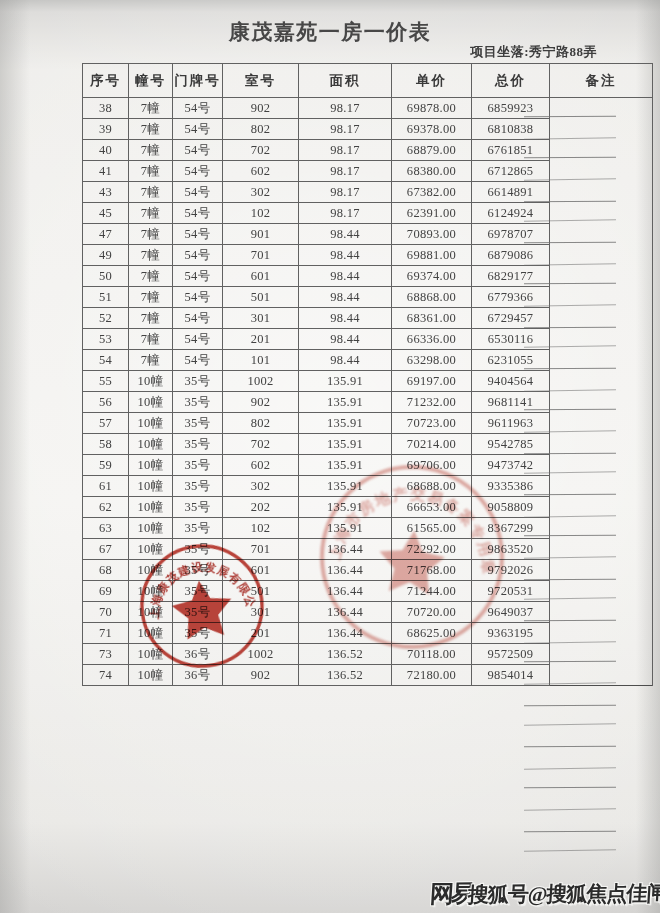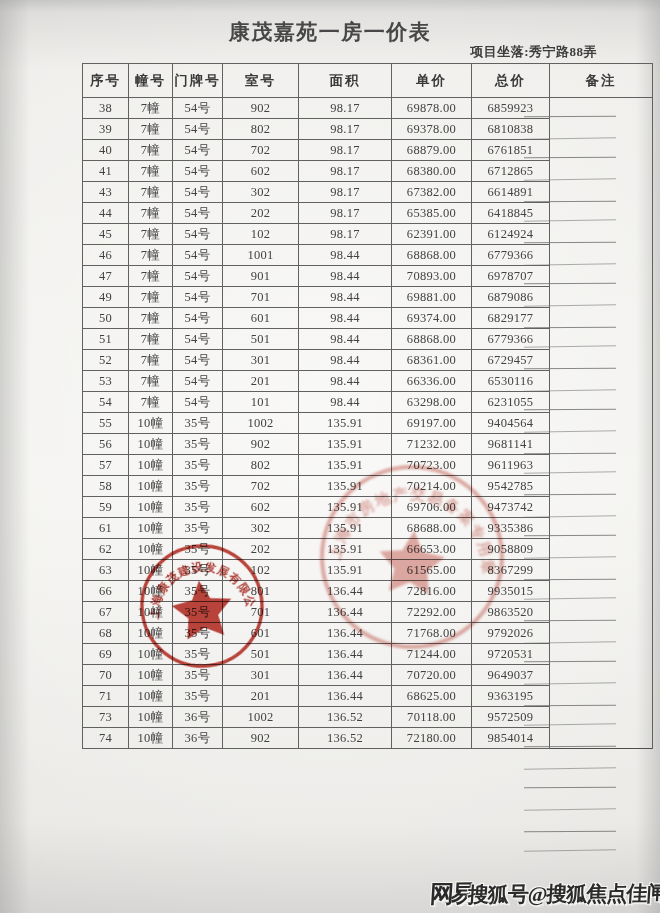--- a/index.html
+++ b/index.html
@@ -125,90 +125,70 @@
           <td>43</td>
           <td>7幢</td>
           <td>54号</td>
           <td>302</td>
           <td>98.17</td>
           <td>67382.00</td>
           <td>6614891</td>
           <td class="remark"></td>
         </tr>
         <tr>
-          <td>44</td>
-          <td>7幢</td>
-          <td>54号</td>
-          <td>202</td>
-          <td>98.17</td>
-          <td>65385.00</td>
-          <td>6418845</td>
-          <td class="remark"></td>
-        </tr>
-        <tr>
           <td>45</td>
           <td>7幢</td>
           <td>54号</td>
           <td>102</td>
           <td>98.17</td>
           <td>62391.00</td>
           <td>6124924</td>
           <td class="remark"></td>
         </tr>
         <tr>
-          <td>46</td>
-          <td>7幢</td>
-          <td>54号</td>
-          <td>1001</td>
+          <td>47</td>
+          <td>7幢</td>
+          <td>54号</td>
+          <td>901</td>
+          <td>98.44</td>
+          <td>70893.00</td>
+          <td>6978707</td>
+          <td class="remark"></td>
+        </tr>
+        <tr>
+          <td>49</td>
+          <td>7幢</td>
+          <td>54号</td>
+          <td>701</td>
+          <td>98.44</td>
+          <td>69881.00</td>
+          <td>6879086</td>
+          <td class="remark"></td>
+        </tr>
+        <tr>
+          <td>50</td>
+          <td>7幢</td>
+          <td>54号</td>
+          <td>601</td>
+          <td>98.44</td>
+          <td>69374.00</td>
+          <td>6829177</td>
+          <td class="remark"></td>
+        </tr>
+        <tr>
+          <td>51</td>
+          <td>7幢</td>
+          <td>54号</td>
+          <td>501</td>
           <td>98.44</td>
           <td>68868.00</td>
           <td>6779366</td>
           <td class="remark"></td>
         </tr>
         <tr>
-          <td>47</td>
-          <td>7幢</td>
-          <td>54号</td>
-          <td>901</td>
-          <td>98.44</td>
-          <td>70893.00</td>
-          <td>6978707</td>
-          <td class="remark"></td>
-        </tr>
-        <tr>
-          <td>49</td>
-          <td>7幢</td>
-          <td>54号</td>
-          <td>701</td>
-          <td>98.44</td>
-          <td>69881.00</td>
-          <td>6879086</td>
-          <td class="remark"></td>
-        </tr>
-        <tr>
-          <td>50</td>
-          <td>7幢</td>
-          <td>54号</td>
-          <td>601</td>
-          <td>98.44</td>
-          <td>69374.00</td>
-          <td>6829177</td>
-          <td class="remark"></td>
-        </tr>
-        <tr>
-          <td>51</td>
-          <td>7幢</td>
-          <td>54号</td>
-          <td>501</td>
-          <td>98.44</td>
-          <td>68868.00</td>
-          <td>6779366</td>
-          <td class="remark"></td>
-        </tr>
-        <tr>
           <td>52</td>
           <td>7幢</td>
           <td>54号</td>
           <td>301</td>
           <td>98.44</td>
           <td>68361.00</td>
           <td>6729457</td>
           <td class="remark"></td>
         </tr>
         <tr>
@@ -302,30 +282,20 @@
           <td class="remark"></td>
         </tr>
         <tr>
           <td>63</td>
           <td>10幢</td>
           <td>35号</td>
           <td>102</td>
           <td>135.91</td>
           <td>61565.00</td>
           <td>8367299</td>
-          <td class="remark"></td>
-        </tr>
-        <tr>
-          <td>66</td>
-          <td>10幢</td>
-          <td>35号</td>
-          <td>801</td>
-          <td>136.44</td>
-          <td>72816.00</td>
-          <td>9935015</td>
           <td class="remark"></td>
         </tr>
         <tr>
           <td>67</td>
           <td>10幢</td>
           <td>35号</td>
           <td>701</td>
           <td>136.44</td>
           <td>72292.00</td>
           <td>9863520</td>

